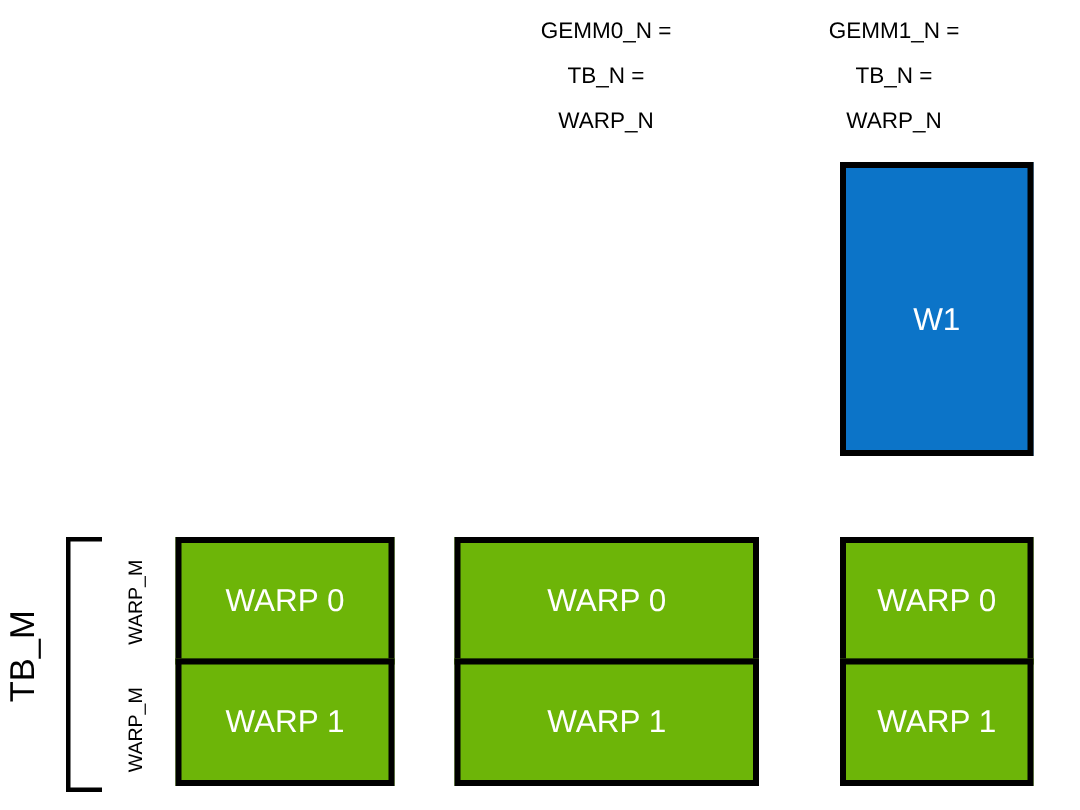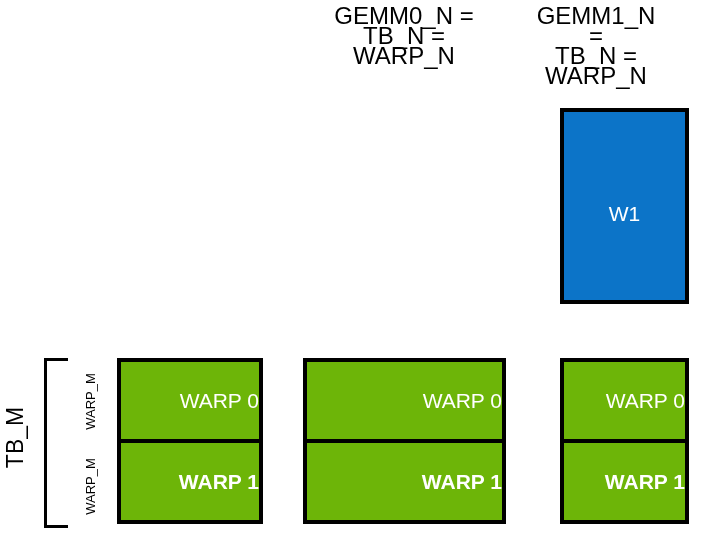--- a/index.html
+++ b/index.html
@@ -16,22 +16,22 @@
     height: 540px;
     background: #ffffff;
     overflow: hidden;
   }
 
   
   .col-caption {
     position: absolute;
     text-align: center;
     color: #000000;
-    font-size: 24px;
-    line-height: 20px;
+    font-size: 15px;
+    line-height: 30px;
     white-space: pre-line;
     font-family: "Liberation Sans", sans-serif;
   }
   #caption-gemm0 { left: 300px; top: 6px; width: 208px; }
   #caption-gemm1 { left: 528px; top: 6px; width: 136px; }
 
   
   .box {
     position: absolute;
     box-sizing: border-box;
@@ -58,26 +58,26 @@
   #green-col-right  { left: 560px; top: 358px; width: 129px; }
 
   .green-cell {
     position: relative;
     box-sizing: border-box;
     border: 4px solid #000000;
     background: #6DB508;
     height: 85px;
     display: flex;
     align-items: center;
-    justify-content: flex-end;
+    justify-content: center;
     color: #ffffff;
     font-size: 21px;
     font-family: "Liberation Sans", sans-serif;
   }
-  .green-cell + .green-cell { margin-top: -4px; font-weight: bold; }
+  .green-cell + .green-cell { margin-top: -4px; }
 
   
   #tb-m-label {
     position: absolute;
     left: -45px;
     top: 424px;
     width: 120px;
     text-align: center;
     color: #000000;
     font-size: 23px;

